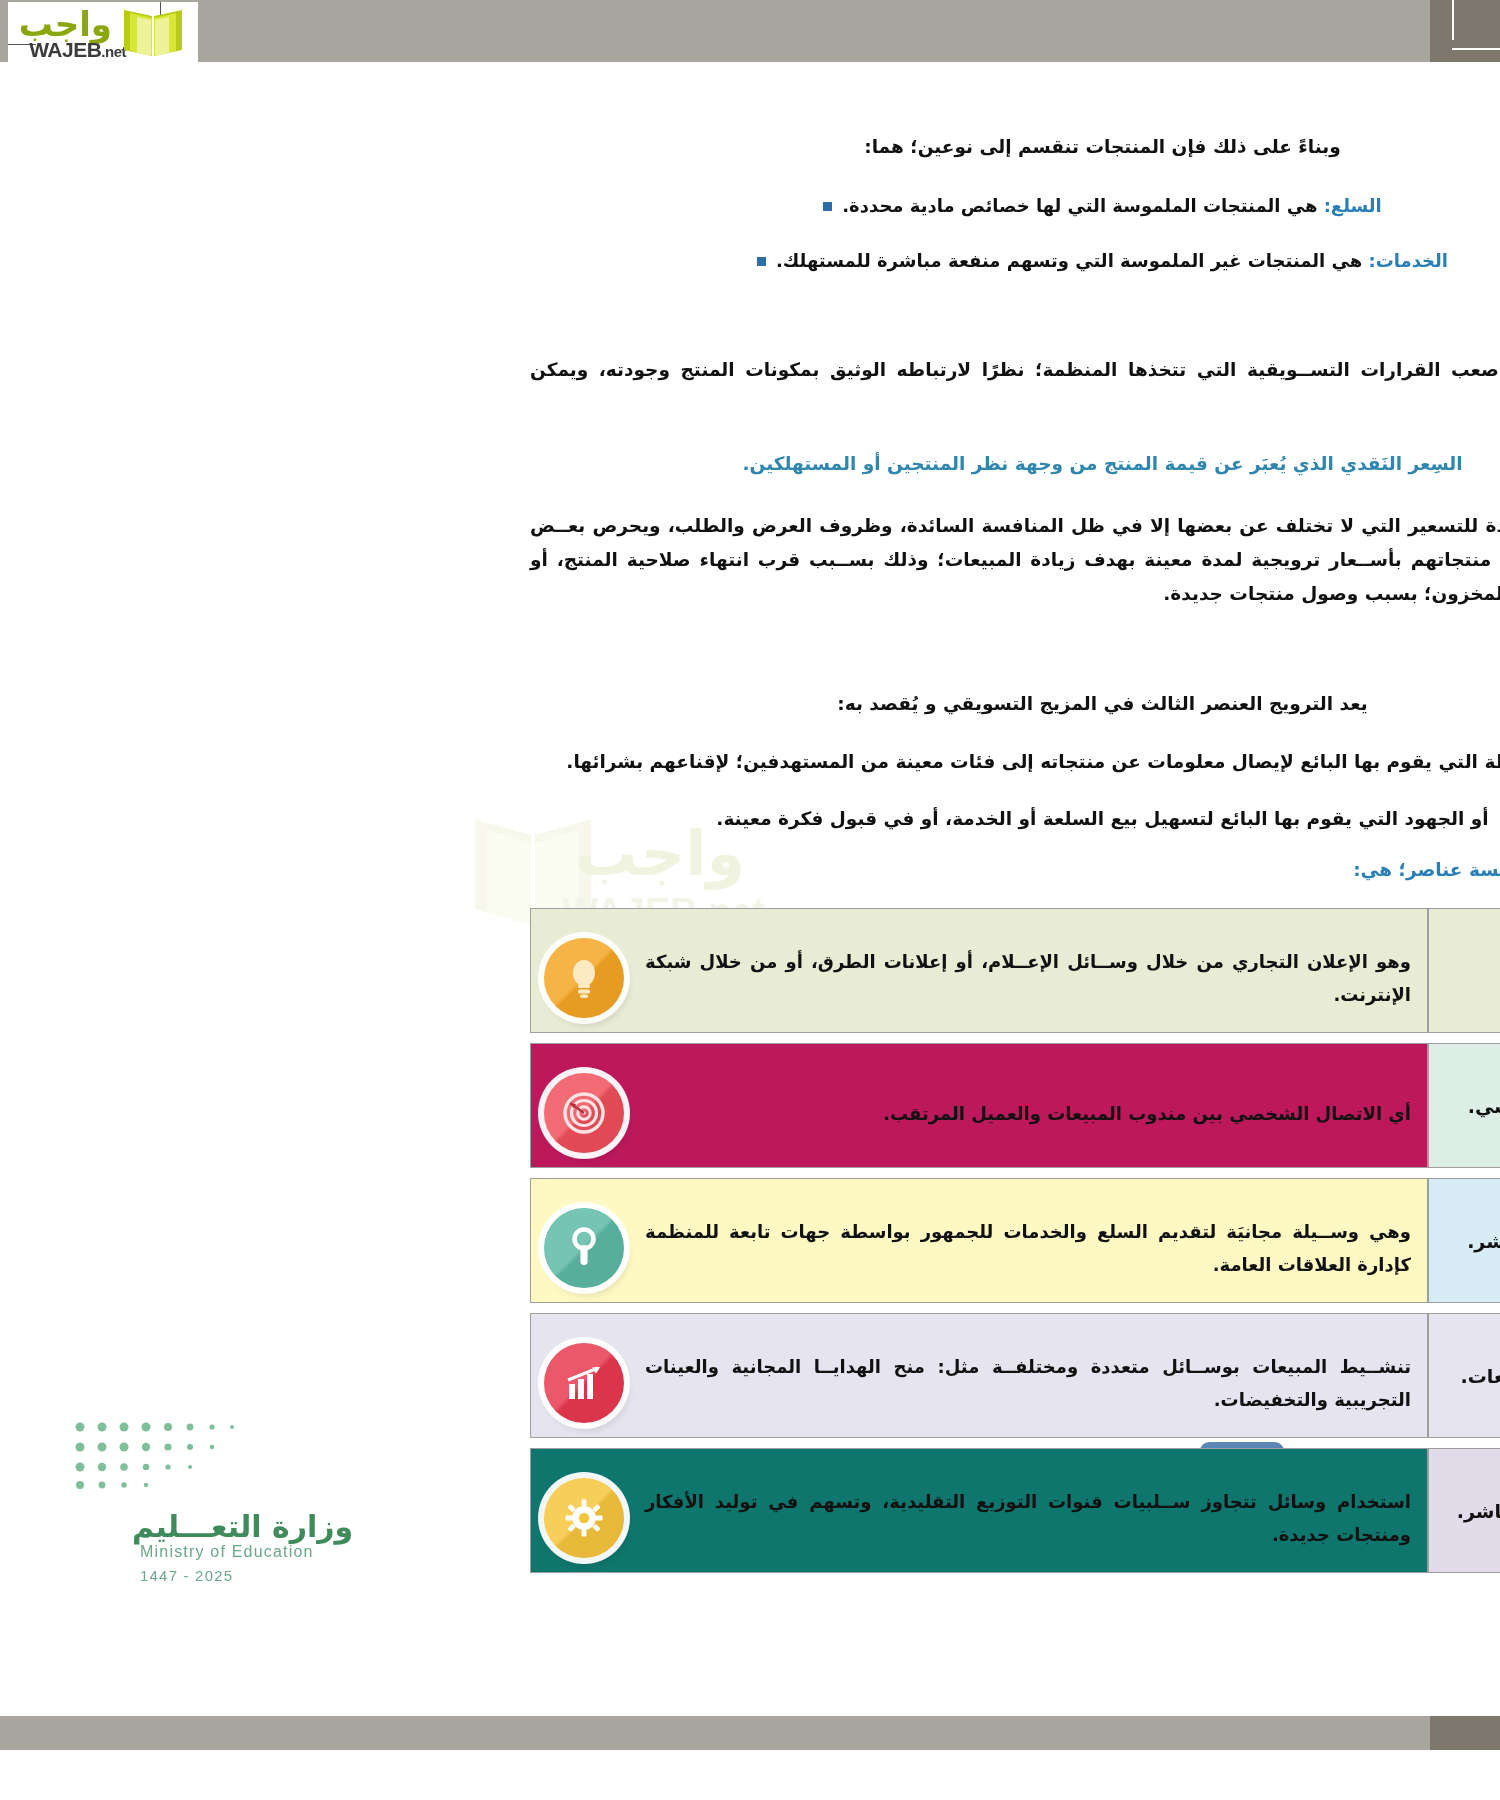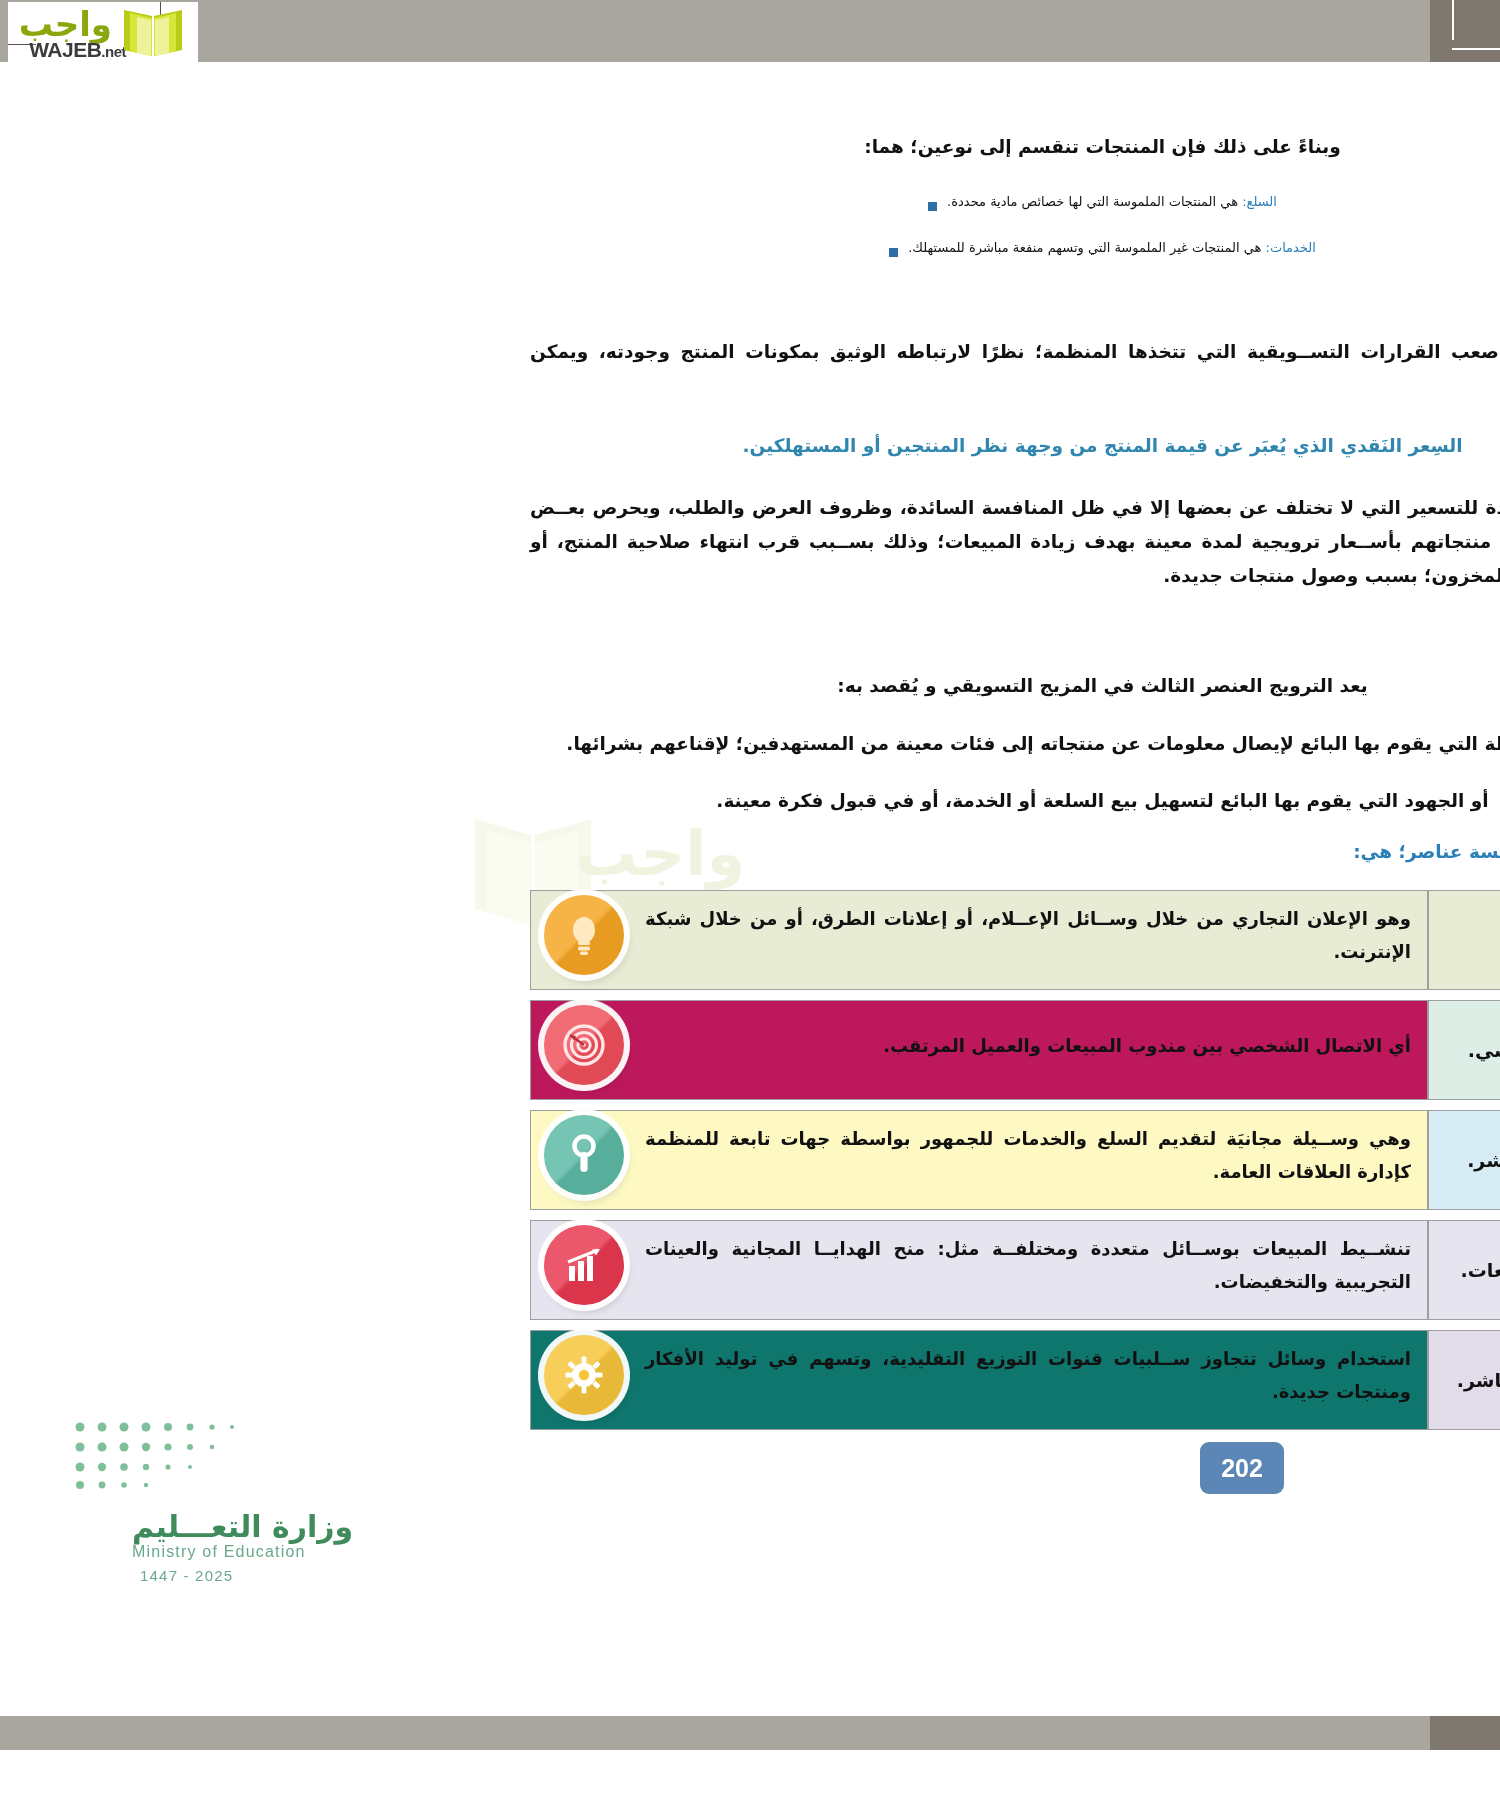--- a/index.html
+++ b/index.html
@@ -60,21 +60,21 @@
 
   .bullet-row{
     display:flex;flex-direction:row;justify-content:center;
     align-items:flex-start;gap:10px;
     margin:0 0 22px 0;
   }
   .bullet-sq{
     width:9px;height:9px;background:#2b6ea8;margin-top:12px;flex:0 0 auto;
   }
   .bullet-txt{
-    font-size:13px;font-weight:normal;color:#111;line-height:1.8;
+    font-size:18px;font-weight:bold;color:#111;line-height:1.8;
     font-family:"DejaVu Sans",sans-serif;
   }
   .term{color:#2b7fb8;}
 
   h3.heading{
     margin:30px 0 22px 0;
     font-size:21px;font-weight:bold;color:#2b7fb8;
     text-align:right;
     font-family:"DejaVu Sans",sans-serif;
   }
@@ -112,21 +112,21 @@
   }
   td.label-cell{
     width:225px;
     text-align:center;
     font-size:19px;font-weight:bold;color:#111;
     padding:14px 10px;
     font-family:"DejaVu Sans",sans-serif;
     border-right:1px solid #9e9e9e;
   }
   td.desc-cell{
-    padding:0 16px 10px 10px;
+    padding:25px 16px 10px 10px;
     height:88px;
   }
   .desc-inner{
     display:flex;flex-direction:row;align-items:center;gap:18px;
   }
   .desc-text{
     flex:1;
     font-size:18px;font-weight:bold;color:#111;line-height:1.85;
     text-align:justify;
     font-family:"DejaVu Sans",sans-serif;
@@ -151,21 +151,21 @@
   .moe{
     position:absolute;left:72px;top:1355px;width:300px;height:180px;
   }
   .moe-dots{position:absolute;left:0;top:0;}
   .moe-ar{
     position:absolute;left:60px;top:92px;
     font-size:30px;font-weight:bold;color:#3f8b5c;
     font-family:"DejaVu Sans",sans-serif;direction:rtl;
   }
   .moe-en{
-    position:absolute;left:60px;top:126px;
+    position:absolute;left:68px;top:126px;
     font-size:16px;color:#6aa88a;letter-spacing:1.2px;
     font-family:"Liberation Sans",sans-serif;
   }
   .moe-yr{
     position:absolute;left:68px;top:150px;
     font-size:15px;color:#6aa88a;letter-spacing:1.2px;
     font-family:"Liberation Sans",sans-serif;
   }
   .pagenum{
     position:absolute;left:1200px;top:1380px;

